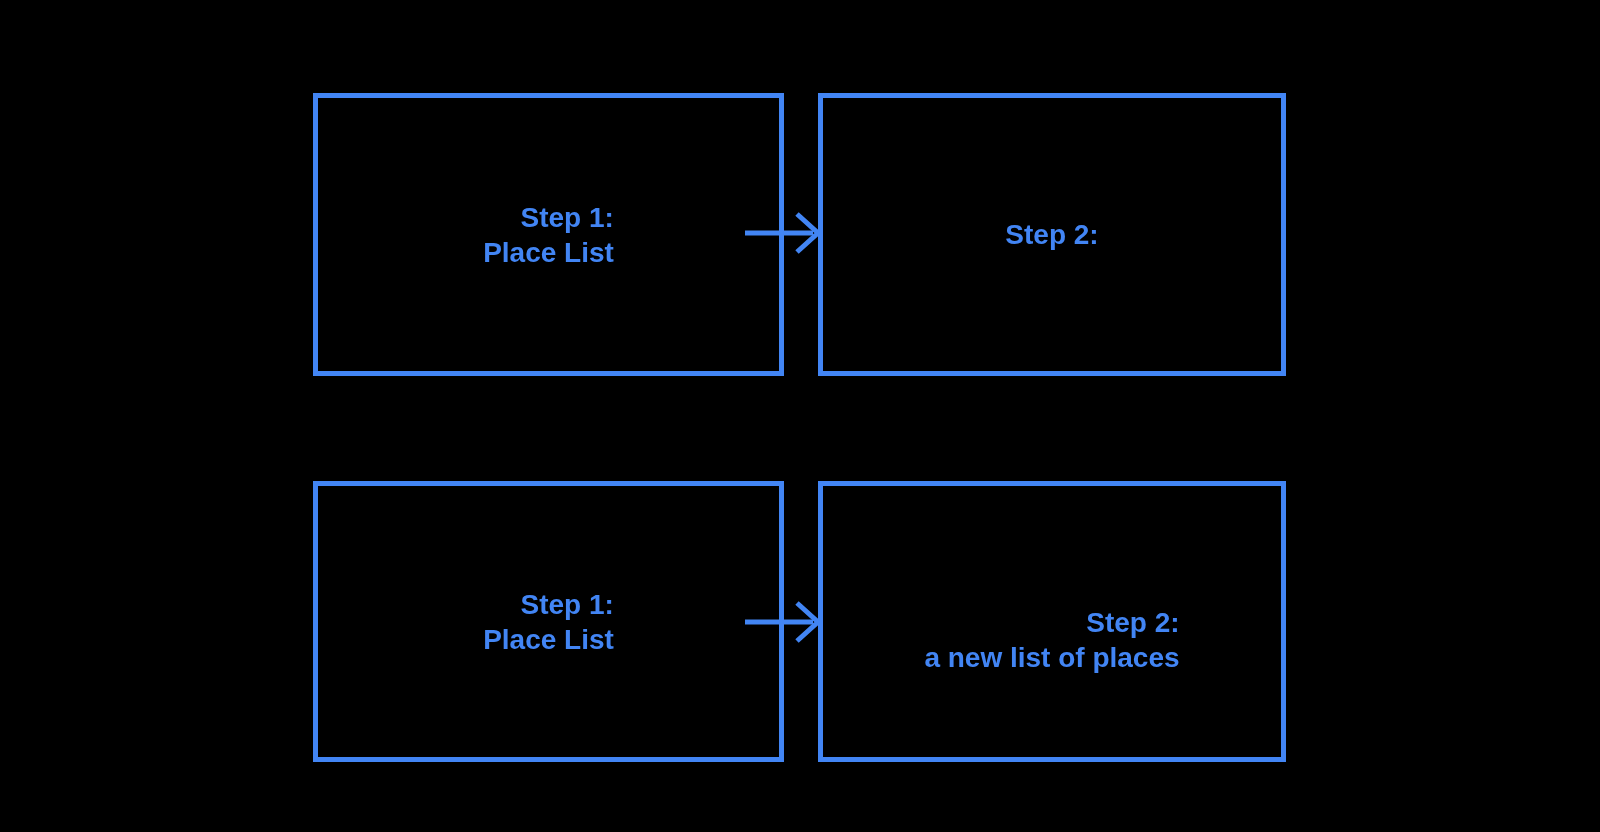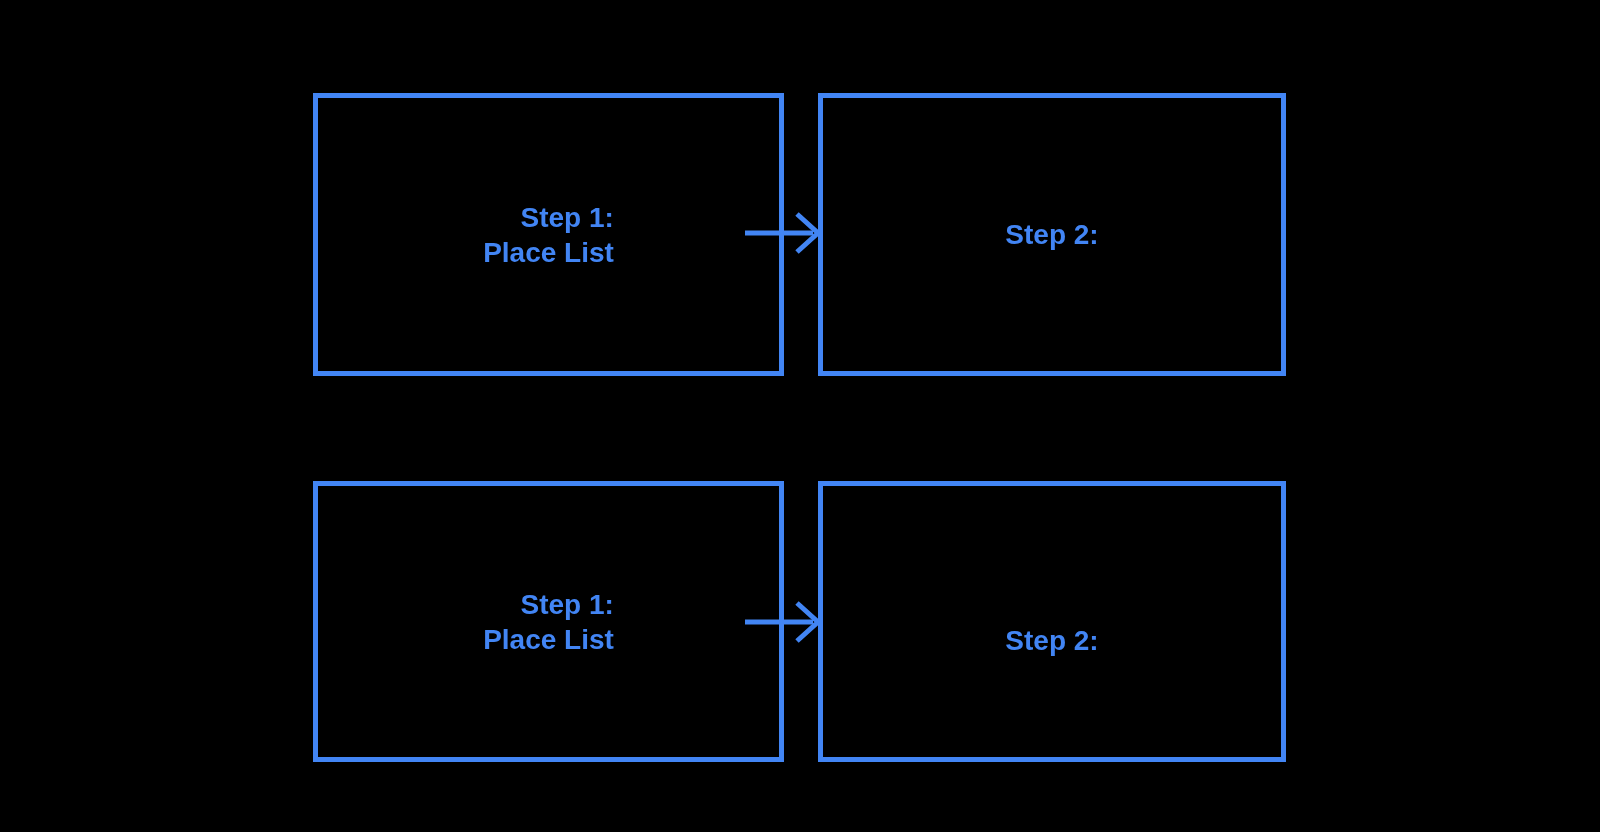--- a/index.html
+++ b/index.html
@@ -84,16 +84,17 @@
   </div>
 
   <svg class="flow-arrow arrow-r2" width="80" height="44" viewBox="0 0 80 44">
     <line x1="2" y1="22" x2="70" y2="22"></line>
     <polyline points="54,3 75,22 54,41"></polyline>
   </svg>
 
   <div class="flow-box box-r2c2">
     <div class="box-label">
       <span class="line">Step 2:</span>
+      <span class="line">a new list of places</span>
     </div>
   </div>
 
 </div>
 
 </body></html>

